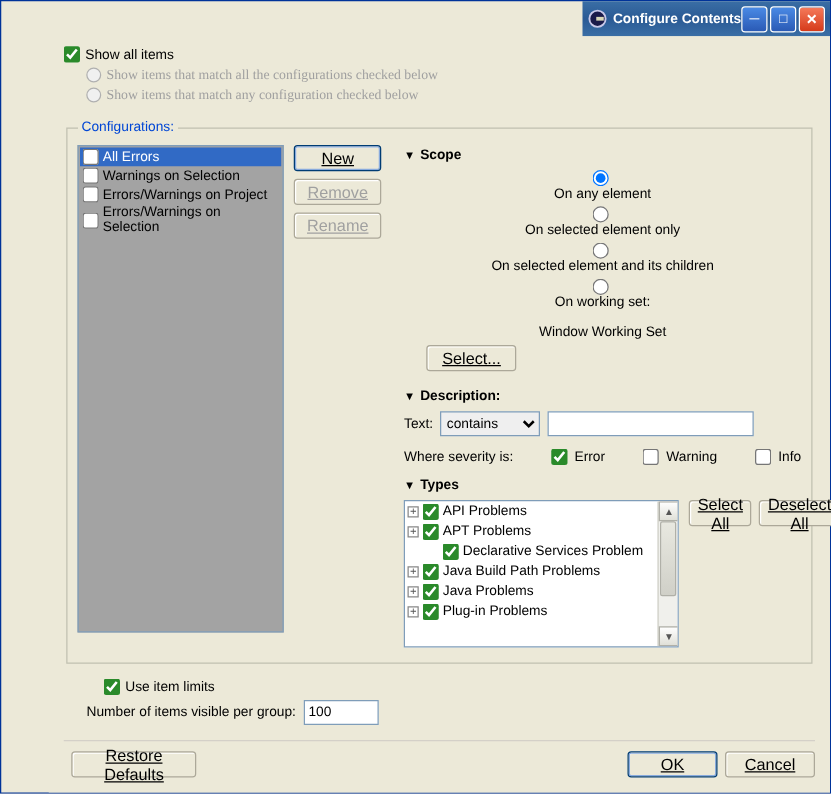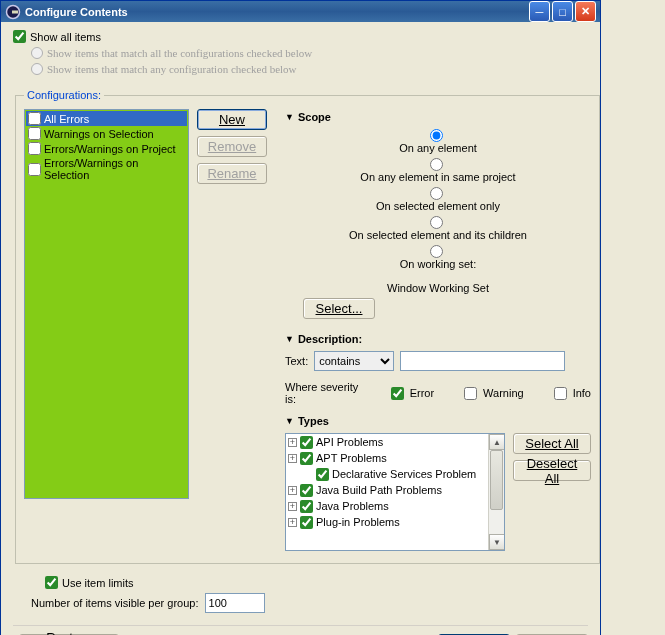--- a/index.html
+++ b/index.html
@@ -1,35 +1,35 @@
 <!DOCTYPE html>
 <html><head>
 <meta charset="utf-8">
 <style>
   * { box-sizing: border-box; }
   body { margin: 0; font-family: Tahoma, sans-serif; font-size: 11px; background: #ece9d8; }
-  .window { width: 601px; height: 635px; border: 1px solid #003399; display: flex; flex-direction: column; }
+  .window { width: 665px; height: 635px; border: 1px solid #003399; display: flex; flex-direction: column; align-items: flex-end; }
   .titlebar { height: 28px; background: linear-gradient(to bottom, #3a6ea5 0%, #2a5a95 50%, #3a6ea5 100%); color: white; display: flex; align-items: center; padding: 0 4px; font-weight: bold; }
   .titlebar .icon { width: 16px; height: 16px; margin-right: 4px; display: flex; align-items: center; justify-content: center; }
   .titlebar .icon svg { display: block; }
   .titlebar .title { flex: 1; }
   .titlebar .btns { display: flex; gap: 2px; }
   .tbbtn { width: 21px; height: 21px; border: 1px solid #fff; border-radius: 3px; display: flex; align-items: center; justify-content: center; font-weight: bold; font-size: 11px; color: white; }
   .tbbtn.min, .tbbtn.max { background: linear-gradient(to bottom, #4a8ae5, #2a5ab5); }
   .tbbtn.close { background: linear-gradient(to bottom, #f57a5a, #d53a1a); }
   .client { flex: 1; background: #ece9d8; padding: 8px 12px 12px 12px; display: flex; flex-direction: column; }
   input[type="checkbox"], input[type="radio"] { margin: 0 4px 0 0; }
   label { display: flex; align-items: center; }
   .sub-options { margin-left: 18px; margin-top: 4px; }
   .sub-options label { color: #a0a0a0; margin-bottom: 4px; font-family: Liberation Serif, serif; }
   .sub-options .radio-fake { width: 12px; height: 12px; border: 1px solid #b0b0b0; border-radius: 50%; background: #f0f0f0; margin-right: 4px; }
   fieldset.configs { border: 1px solid #c0c0b0; margin-top: 10px; padding: 8px 8px 12px 8px; }
   fieldset.configs > legend { color: #0046d5; padding: 0 3px; }
   .config-body { display: flex; gap: 8px; }
-  .config-list { width: 165px; height: 390px; border: 1px solid #7f9db9; background: #84cc16; padding: 1px; overflow: auto; }
+  .config-list { width: 165px; height: 390px; border: 1px solid #7f9db9; background: #a3a3a3; padding: 1px; overflow: auto; }
   .cfg-item { display: flex; align-items: center; padding: 1px 2px; }
   .cfg-item.selected { background: #316ac5; color: white; }
   .cfg-item input { margin-right: 3px; }
   .config-btns { display: flex; flex-direction: column; gap: 6px; width: 70px; }
   .btn { background: #ece9d8; border: 1px solid #aca899; border-radius: 3px; padding: 2px 6px; text-align: center; font-family: inherit; font-size: 13px; box-shadow: inset 1px 1px 0 #fff; height: 21px; display: flex; align-items: center; justify-content: center; text-decoration: underline; }
   .btn.primary { border: 1px solid #003c74; box-shadow: inset 0 0 0 1px #88aadd, inset 1px 1px 0 #fff; }
   .btn.disabled { color: #a0a0a0; }
   .right-pane { flex: 1; padding-left: 10px; }
   .section-hdr { display: flex; align-items: center; font-weight: bold; margin-bottom: 6px; margin-top: 2px; }
   .disclose { margin-right: 4px; font-size: 9px; }
@@ -45,21 +45,21 @@
   .types-tree-inner { }
   .tree-row { display: flex; align-items: center; padding: 0 2px; height: 16px; }
   .tree-row .exp { width: 9px; height: 9px; border: 1px solid #888; display: flex; align-items: center; justify-content: center; font-size: 9px; line-height: 1; margin-right: 3px; background: white; color: #555; }
   .tree-row .exp.empty { border: none; }
   .tree-row input { margin: 0 3px 0 0; accent-color: #2a8a2a; }
   .tree-row.indent { padding-left: 18px; }
   .scrollbar { position: absolute; right: 0; top: 0; bottom: 0; width: 16px; background: #f0f0ec; border-left: 1px solid #d0d0c8; }
   .sb-btn { width: 16px; height: 16px; background: linear-gradient(#fefefe,#e0e0d8); border: 1px solid #b0b0a8; display: flex; align-items: center; justify-content: center; font-size: 8px; color: #555; }
   .sb-thumb { position: absolute; left: 1px; right: 1px; top: 16px; height: 60px; background: linear-gradient(#e8e8e0,#d0d0c8); border: 1px solid #b0b0a8; border-radius: 2px; }
   .sb-btn.bot { position: absolute; bottom: 0; }
-  .types-btns { display: flex; flex-direction: column; gap: 6px; width: 78px; }
+  .types-btns { display: flex; flex-direction: row; gap: 6px; width: 78px; }
   .footer-row { display: flex; align-items: center; margin-top: 12px; gap: 10px; padding-left: 32px; }
   .num-row { display: flex; align-items: center; gap: 6px; margin: 4px 0 12px 18px; }
   .num-row input { width: 60px; }
   .bottom-row { display: flex; align-items: center; border-top: 1px solid #d4d0c8; padding-top: 8px; }
   .bottom-row .spacer { flex: 1; }
   .bottom-row .btn { width: 72px; margin-left: 6px; }
   .chk-green { accent-color: #2a8a2a; }
 </style>
 </head>
 <body>
@@ -126,24 +126,20 @@
               <span class="disclose">▼</span>
               <span>Scope</span>
             </div>
           <div class="scope-opts">
             <label>
                 <input type="radio" name="scope" checked="" style="">
                 <span>On any element</span>
               </label>
             <label>
                 <input type="radio" name="scope" style="">
-                <span>On any element in same project</span>
-              </label>
-            <label>
-                <input type="radio" name="scope" style="">
                 <span>On selected element only</span>
               </label>
             <label>
                 <input type="radio" name="scope" style="">
                 <span>On selected element and its children</span>
               </label>
             <label><input type="radio" name="scope" style=""><span>On working set:</span>&nbsp;&nbsp;<span>Window Working Set</span></label>
           </div>
           <div class="btn select-btn">Select...</div>
 

